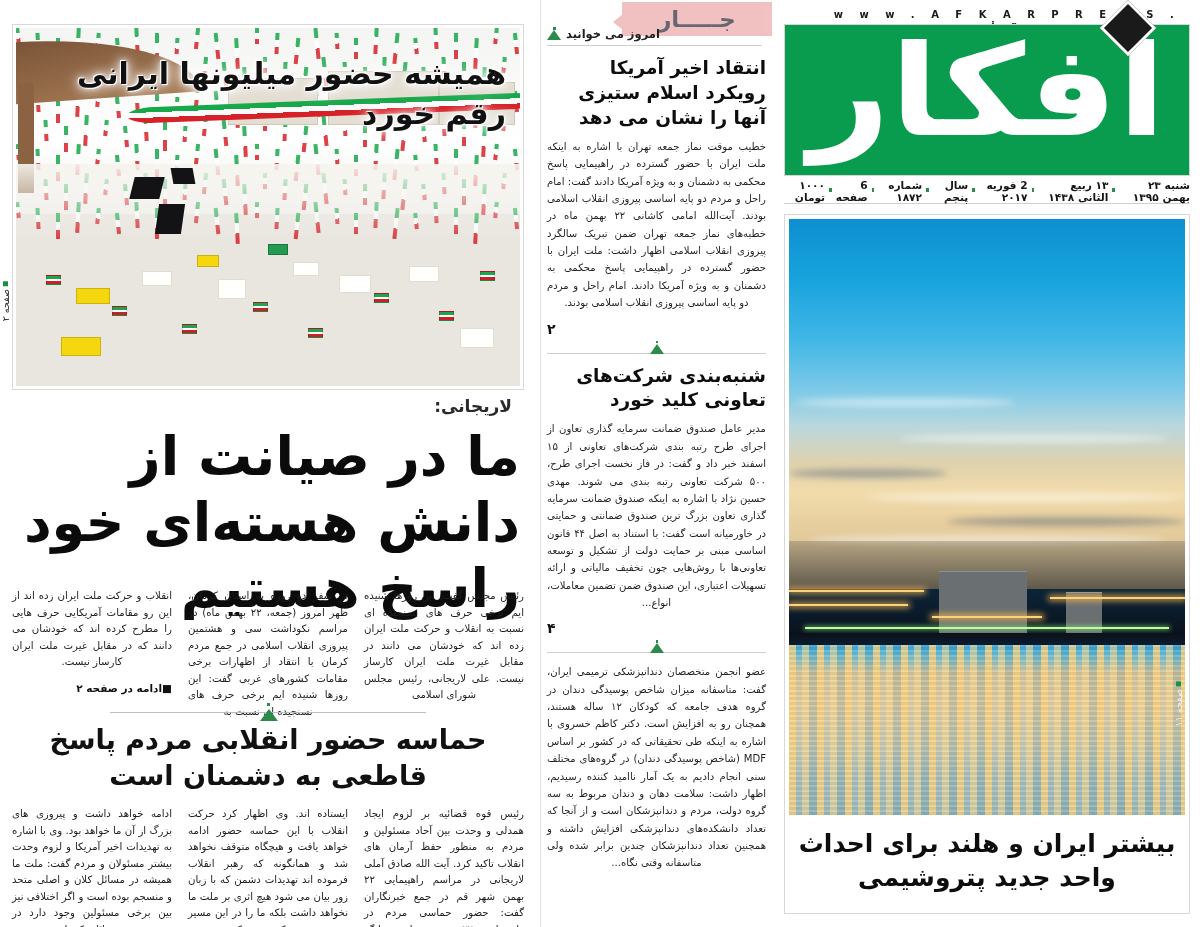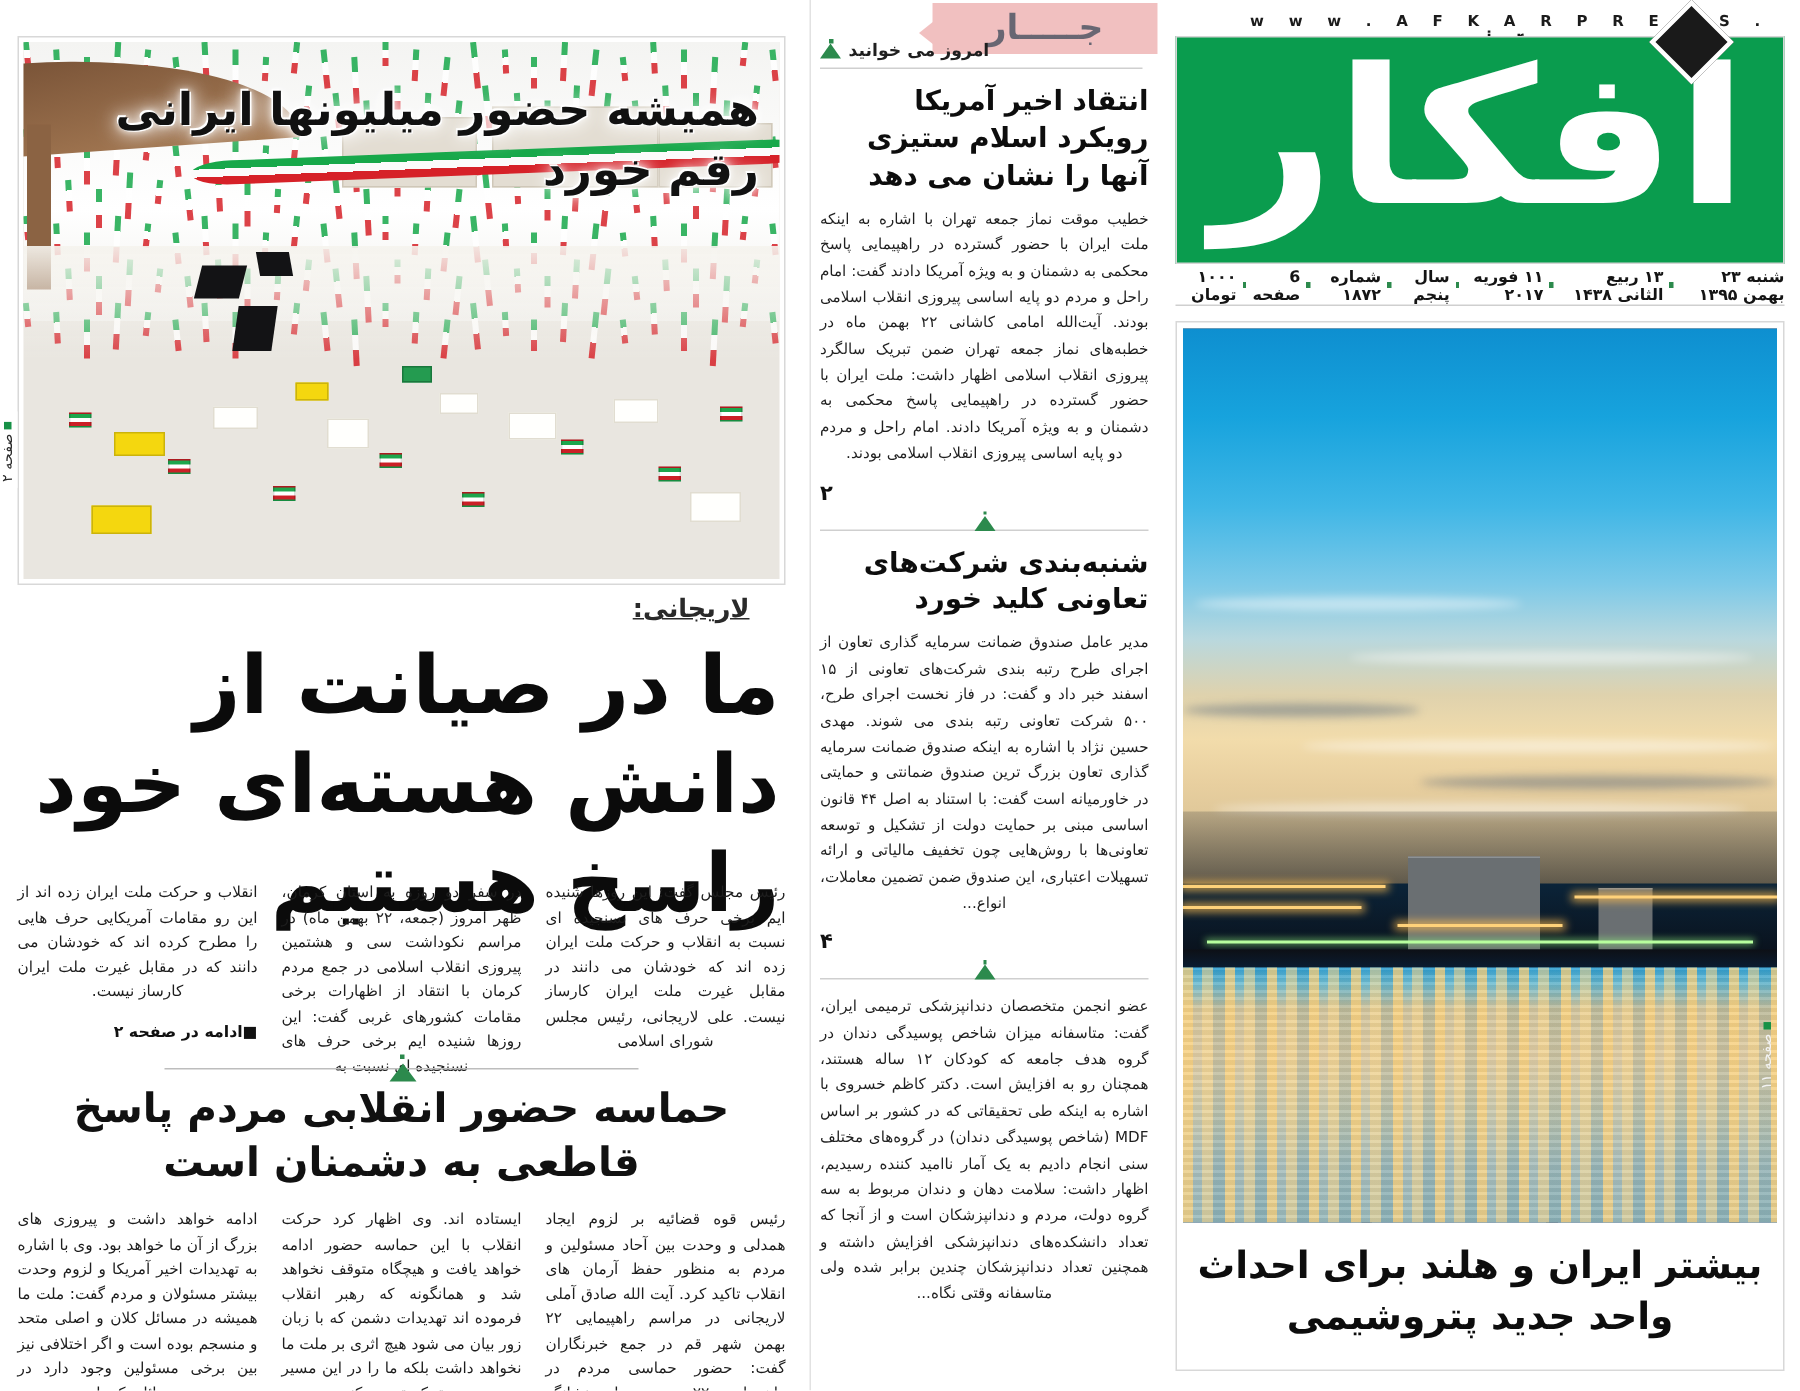--- a/index.html
+++ b/index.html
@@ -99,23 +99,22 @@
 
   .side-tag {
     position:absolute; left:-1px; top:274px;
     writing-mode: vertical-rl; transform: rotate(180deg);
     font-size:9.5px; color:#2b2b2b; letter-spacing:.6px;
     background:#fff; padding:4px 1px;
   }
   .side-tag .sq { display:inline-block; width:5px; height:5px; background:#179147; margin-bottom:3px; }
 
   .kicker {
-    position:absolute; right:36px; top:396px; font-size:17px; color:#2a2a2a;
+    position:absolute; right:24px; top:396px; font-size:17px; color:#2a2a2a;
     font-weight:600;
-    text-decoration:underline;
   }
   .main-headline {
     position:absolute; left:10px; right:16px; top:424px;
     text-align:right; font-weight:bold; color:#0b0b0b;
     font-size:54px; line-height:1.22; letter-spacing:-1.4px;
   }
 
   .cols3 {
     position:absolute; left:12px; right:12px; top:588px; height:110px;
     display:flex; gap:16px; direction:rtl;
@@ -147,21 +146,21 @@
   }
 
   
   .mid-col {
     position:absolute; left:540px; top:0; width:232px; height:927px;
     padding: 0 6px;
     border-left:1px solid #e2e2e2;
   }
   .today-bar {
     position:relative; margin:26px 4px 0 0; height:20px;
-    display:flex; align-items:flex-start; justify-content:flex-end; gap:5px;
+    display:flex; align-items:center; justify-content:flex-end; gap:5px;
     border-bottom:1px solid #cfcfcf; padding-bottom:4px;
   }
   .today-bar .txt { font-size:11.5px; color:#1f1f1f; font-weight:600; }
   .today-bar .ornmini { width:14px; height:13px; position:relative; }
   .today-bar .ornmini .t {
     width:0;height:0;border-left:7px solid transparent;border-right:7px solid transparent;
     border-bottom:10px solid #2c8a4d; position:absolute; bottom:0; left:0;
   }
   .today-bar .ornmini .d { position:absolute; top:0; left:6px; width:2.5px;height:2.5px;background:#2c8a4d; }
 
@@ -620,21 +619,21 @@
     <div class="masthead">
       <span class="logo-text rtl">افکار</span>
     </div>
     <div class="diamond"></div>
 
     <div class="dateline rtl" id="dateline">
         <span>شنبه ۲۳ بهمن ۱۳۹۵</span>
         <span class="sq"></span>
         <span>۱۳ ربیع الثانی ۱۴۳۸</span>
         <span class="sq"></span>
-        <span>۱۱ فوریه ۲۰۱۷</span>
+        <span>2 فوریه ۲۰۱۷</span>
         <span class="sq"></span>
         <span>سال پنجم</span>
         <span class="sq"></span>
         <span>شماره ۱۸۷۲</span>
         <span class="sq"></span>
         <span>6 صفحه</span>
         <span class="sq"></span>
         <span>۱۰۰۰ تومان</span>
       </div>
 

